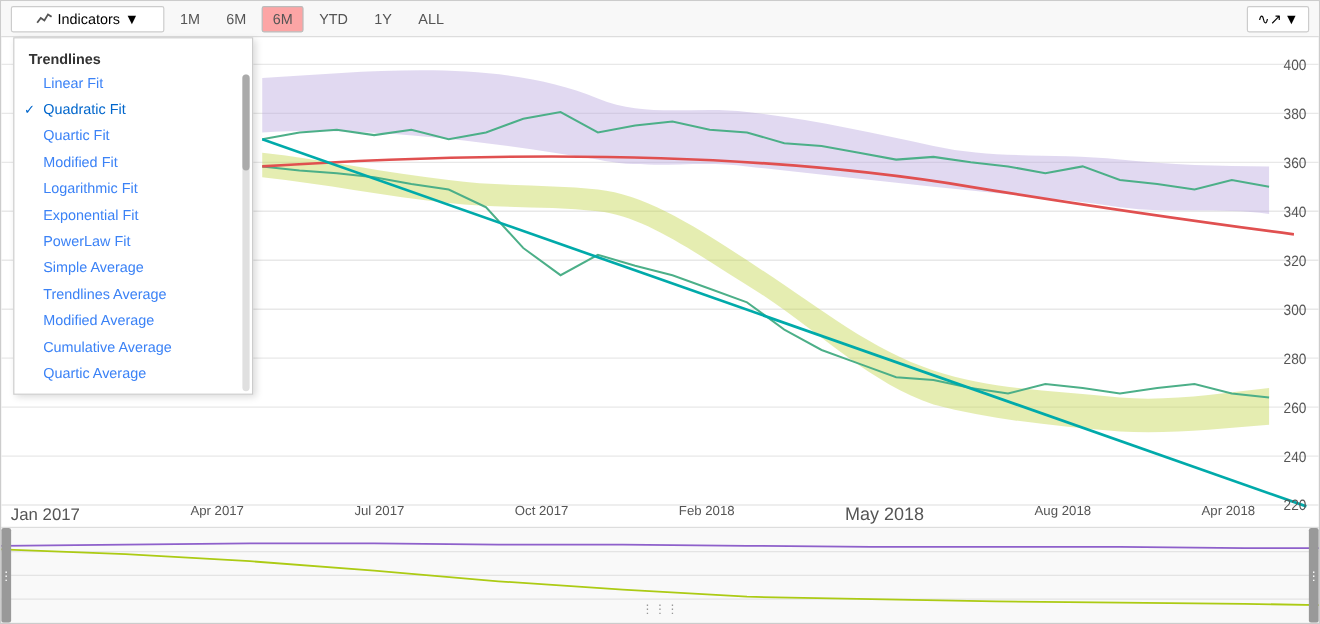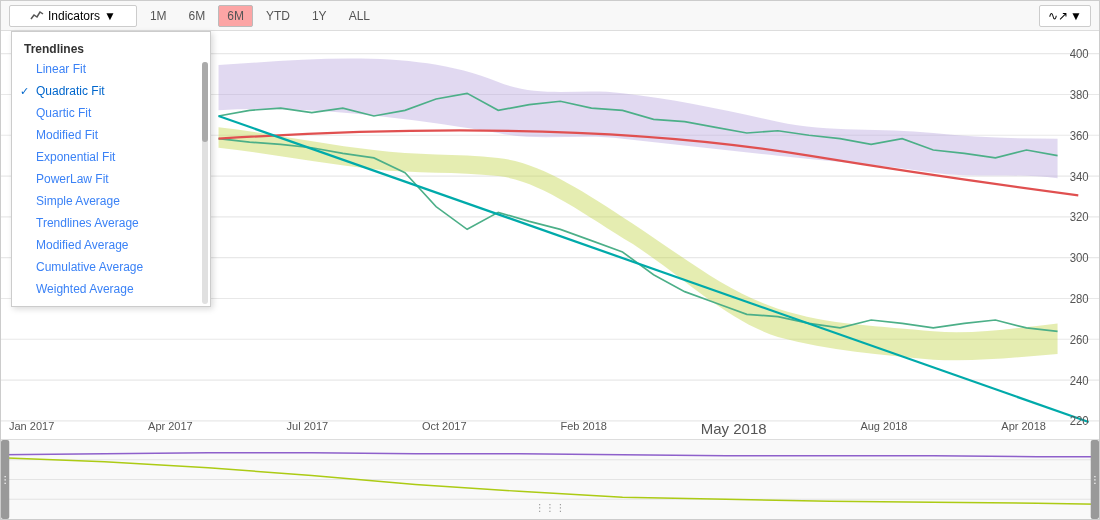--- a/index.html
+++ b/index.html
@@ -74,39 +74,42 @@
         <span class="check">✓</span>
         <span>Quadratic Fit</span>
       </div>
       <div class="dropdown-item">
         <span>Quartic Fit</span>
       </div>
       <div class="dropdown-item">
         <span>Modified Fit</span>
       </div>
       <div class="dropdown-item">
+        <span>Logarithmic Fit</span>
+      </div>
+      <div class="dropdown-item">
         <span>Exponential Fit</span>
       </div>
       <div class="dropdown-item">
         <span>PowerLaw Fit</span>
       </div>
       <div class="dropdown-item">
         <span>Simple Average</span>
       </div>
       <div class="dropdown-item">
         <span>Trendlines Average</span>
       </div>
       <div class="dropdown-item">
         <span>Modified Average</span>
       </div>
       <div class="dropdown-item">
         <span>Cumulative Average</span>
       </div>
       <div class="dropdown-item">
-        <span>Weighted Average</span>
+        <span>Quartic Average</span>
       </div>
       <div class="dropdown-scrollbar">
         <div class="dropdown-scrollbar-thumb"></div>
       </div>
     </div>
 
     <div class="main-chart">
       <svg class="chart-svg" viewBox="0 0 1060 360" preserveAspectRatio="none">
 
         <line x1="0" y1="20" x2="1060" y2="20" stroke="#e8e8e8" stroke-width="1"></line>
@@ -141,21 +144,21 @@
         <text x="1050" y="168" font-size="11" fill="#555" text-anchor="end">320</text>
         <text x="1050" y="204" font-size="11" fill="#555" text-anchor="end">300</text>
         <text x="1050" y="240" font-size="11" fill="#555" text-anchor="end">280</text>
         <text x="1050" y="276" font-size="11" fill="#555" text-anchor="end">260</text>
         <text x="1050" y="312" font-size="11" fill="#555" text-anchor="end">240</text>
         <text x="1050" y="348" font-size="11" fill="#555" text-anchor="end">220</text>
       </svg>
 
       
       <div style="position:absolute; bottom:0; left:0; right:45px; display:flex; justify-content:space-between; padding: 2px 8px;">
-        <span style="font-size:11px;color:#555;">Jan 2017</span>
+        <span style="font-size:14px;color:#555;">Jan 2017</span>
         <span style="font-size:11px;color:#555;">Apr 2017</span>
         <span style="font-size:11px;color:#555;">Jul 2017</span>
         <span style="font-size:11px;color:#555;">Oct 2017</span>
         <span style="font-size:11px;color:#555;">Feb 2018</span>
         <span style="font-size:15px;color:#555;">May 2018</span>
         <span style="font-size:11px;color:#555;">Aug 2018</span>
         <span style="font-size:11px;color:#555;">Apr 2018</span>
       </div>
     </div>
 

